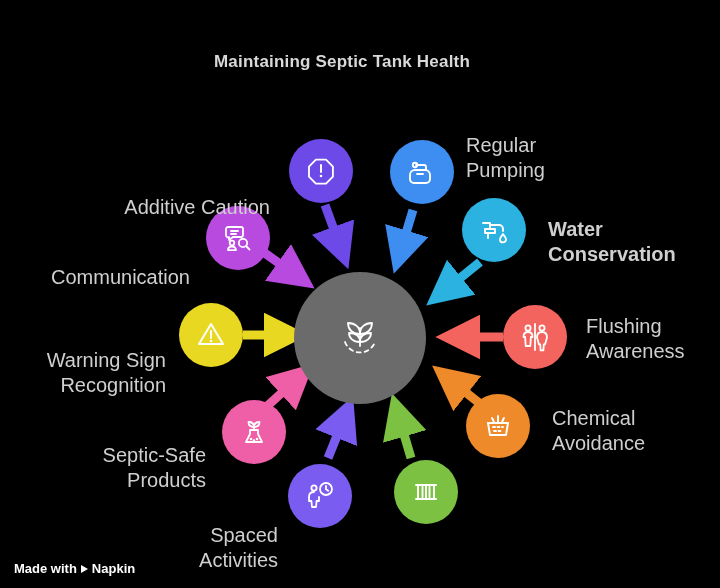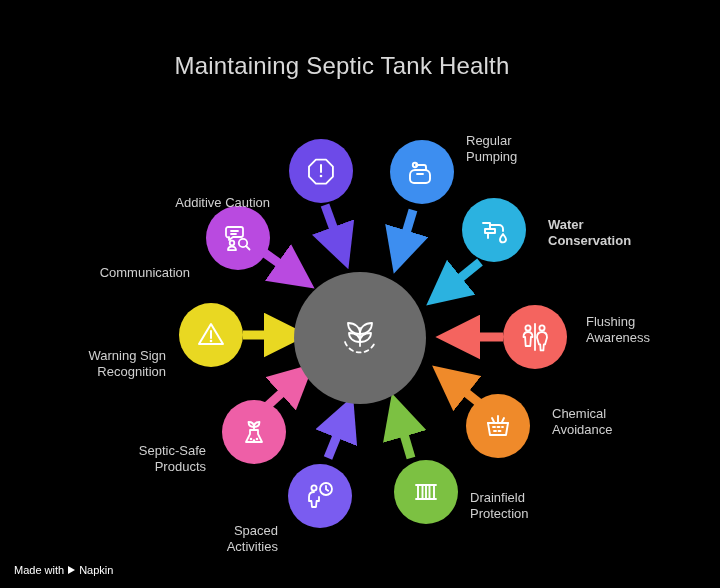--- a/index.html
+++ b/index.html
@@ -14,22 +14,22 @@
     overflow: hidden;
     font-family: "Liberation Sans", sans-serif;
     color: #d8d8d8;
   }
   #title {
     position: absolute;
     top: 52px;
     left: 0;
     width: 684px;
     text-align: center;
-    font-size: 24px;
-    font-weight: normal;
+    font-size: 17px;
+    font-weight: bold;
     color: #d9d9d9;
     letter-spacing: 0.2px;
   }
   #stage {
     position: absolute;
     left: 0;
     top: 0;
     width: 720px;
     height: 588px;
   }
@@ -51,40 +51,40 @@
     height: 64px;
     border-radius: 50%;
     display: flex;
     align-items: center;
     justify-content: center;
     box-sizing: border-box;
   }
   .node svg { display: block; }
   .label {
     position: absolute;
-    font-size: 13px;
+    font-size: 20px;
     line-height: 1.25;
     color: #cfcfcf;
     white-space: pre-line;
   }
   .label.right { text-align: left; }
   .label.left  { text-align: right; margin-top: 35px; }
   .arrow {
     position: absolute;
     transform-origin: 0 50%;
   }
   #madewith {
     position: absolute;
     left: 14px;
     bottom: 12px;
     display: flex;
     align-items: center;
     gap: 4px;
-    font-size: 11px;
-    font-weight: normal;
+    font-size: 13px;
+    font-weight: bold;
     color: #ffffff;
   }
   #madewith .play {
     width: 0; height: 0;
     border-left: 7px solid #ffffff;
     border-top: 4.5px solid transparent;
     border-bottom: 4.5px solid transparent;
     display: inline-block;
   }
 </style>
@@ -236,22 +236,20 @@
           <path d="M11 12 v14"></path>
             <path d="M15.5 12 v14"></path>
             <path d="M19 12 v14"></path>
             <path d="M22.5 12 v14"></path>
             <path d="M27 12 v14"></path>
           <path d="M9 26 h20"></path>
         </g>
       </svg>
     </span>
   </div>
-  <div class="label right" style="left:470px; top:490px; width:150px;">Drainfield
-Protection</div>
 
   <div class="node" style="left:288px; top:464px; background:#7a5cf0;">
     <span>
       <svg width="38" height="38" viewBox="0 0 38 38">
         <g fill="none" stroke="#ffffff" stroke-width="1.8" stroke-linecap="round" stroke-linejoin="round">
           <circle cx="25" cy="12" r="6"></circle>
           <path d="M25 9 v3.2 l2.2 1.6"></path>
           <circle cx="13" cy="11" r="2.6"></circle>
           <path d="M13 15 c-3 0 -5 2 -5 5 v4 h2.4 l0.6 6 h4 l0.6 -6 h2.4 v-4"></path>
         </g>

